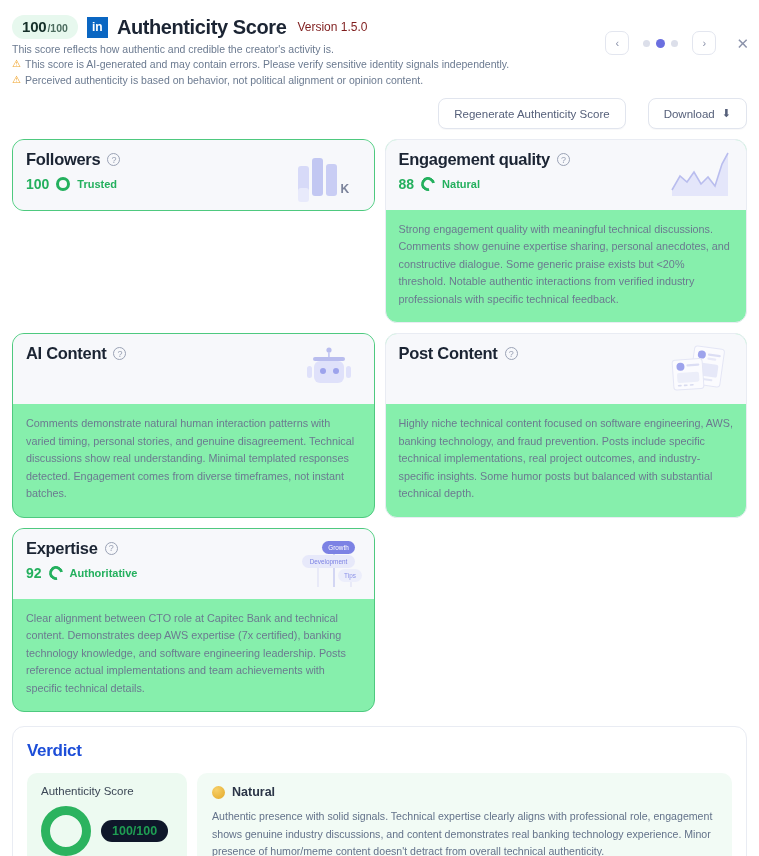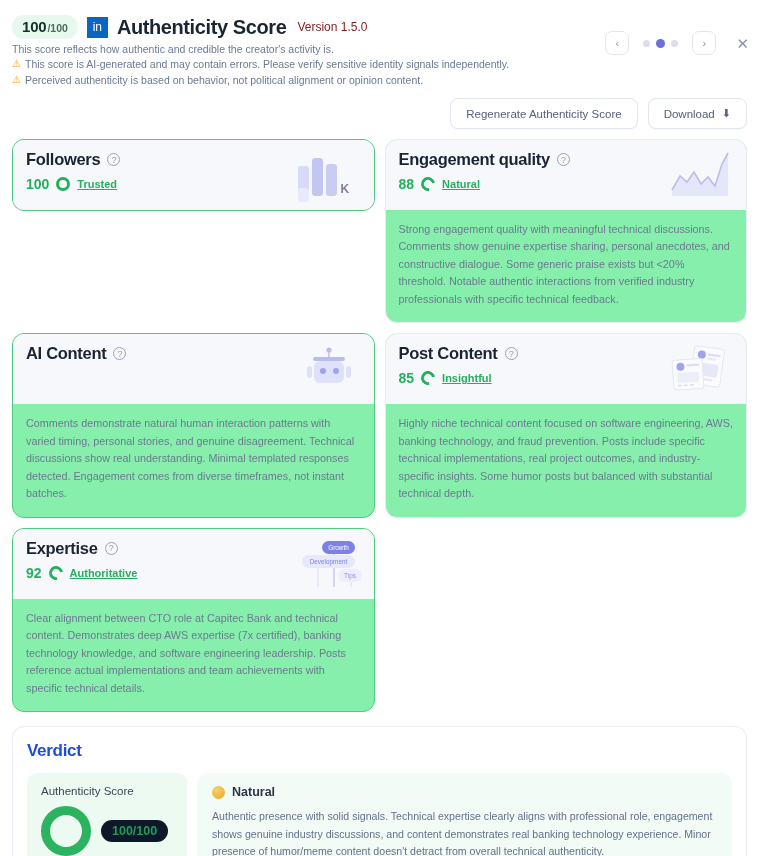--- a/index.html
+++ b/index.html
@@ -18,21 +18,21 @@
     background: #e7f8ee; border-radius: 14px;
     padding: 3px 10px 4px 10px;
     display: flex; align-items: baseline; gap: 1px;
     color: #1f3a2e;
   }
   .score-badge .big { font-size: 15px; font-weight: 700; letter-spacing: -0.2px; color:#16302a; }
   .score-badge .small { font-size: 10.5px; font-weight: 600; color: #4b6b5e; }
   .li-icon {
     width: 21px; height: 21px; border-radius: 0; background:#0a66c2;
     display:flex; align-items:center; justify-content:center;
-    color:#fff; font-weight:400; font-size: 12px; line-height: 1;
+    color:#fff; font-weight:700; font-size: 12px; line-height: 1;
     font-family: "Liberation Sans", sans-serif;
   }
   .title { font-size: 20px; font-weight: 700; color:#1b2433; letter-spacing:-0.4px; }
   .version { font-size: 12px; color:#7f1d1d; font-weight: 400; margin-left: 2px; }
 
   .subtitle { font-size: 10.5px; color:#6b7a90; margin-top: 4px; }
   .warn-line { font-size: 10.5px; color:#6b7a90; margin-top: 3px; display:flex; align-items:flex-start; gap:4px; }
   .warn-ico { color:#f0a52e; font-size: 10px; line-height: 1.25; }
 
   
@@ -41,21 +41,21 @@
     width: 24px; height: 24px; border-radius: 7px; border: 1px solid #e3e6ef;
     background:#fff; display:flex; align-items:center; justify-content:center;
     color:#8c93ab; font-size: 11px;
   }
   .dots { display:flex; align-items:center; gap: 6px; padding: 0 4px; }
   .dot { width: 7px; height: 7px; border-radius: 50%; background:#dcdfea; }
   .dot.active { background:#6b6fe0; width: 9px; height: 9px; }
   .close-btn { color:#8c93ab; font-size: 15px; margin-left: 10px; line-height: 1; }
 
   
-  .action-bar { display:flex; justify-content:flex-end; gap: 10px; padding: 8px 12px 10px 12px; }
+  .action-bar { display:flex; justify-content:flex-end; gap: 22px; padding: 8px 12px 10px 12px; }
   .act-btn {
     border: 1px solid #e1e5ee; background:#fff; border-radius: 8px;
     padding: 8px 15px; font-size: 11.5px; color:#56607a;
     display:flex; align-items:center; gap: 7px;
     box-shadow: 0 1px 1px rgba(20,25,50,0.03);
   }
   .dl-ico { font-size: 11px; color:#56607a; }
 
   
   .grid {
@@ -78,21 +78,21 @@
     color:#9aa2b5; font-size: 9px; display:flex; align-items:center; justify-content:center;
     font-weight: 400;
   }
   .score-row { display:flex; align-items:center; gap: 7px; margin-top: 7px; }
   .score-num { font-size: 14px; font-weight: 700; color:#24b05e; }
   .ring {
     width: 14px; height: 14px; border-radius: 50%;
     border: 3px solid #24b05e;
   }
   .ring.partial { border-right-color: transparent; transform: rotate(35deg); }
-  .score-label { font-size: 11px; color:#24b05e; font-weight: 600; text-decoration: underline; }
+  .score-label { font-size: 11px; color:#24b05e; font-weight: 600; }
   .card-body { padding: 11px 13px 14px 13px; font-size: 10.8px; line-height: 1.62; color:#6b7a90; }
 
   .card-art { position:absolute; right: 14px; top: 10px; width: 62px; height: 52px; }
 
   
   .bars { display:flex; align-items:flex-end; gap: 3px; height: 46px; }
   .bars span { width: 11px; border-radius: 3px; background:#cdd1f5; display:block; }
   .bars .b1 { height: 30px; background:#d7daf8; }
   .bars .b2 { height: 38px; background:#c2c7f2; }
   .bars .b3 { height: 32px; background:#c9cdf4; }
@@ -245,25 +245,20 @@
         </div>
       </div>
       <div class="card-body">Comments demonstrate natural human interaction patterns with varied timing, personal stories, and genuine disagreement. Technical discussions show real understanding. Minimal templated responses detected. Engagement comes from diverse timeframes, not instant batches.</div>
     </div>
 
     <div class="card">
       <div class="card-head">
         <div class="card-title">
           <span>Post Content</span>
           <span class="help-ico">?</span>
-        </div>
-        <div class="score-row">
-          <span class="score-num">85</span>
-          <span class="ring partial"></span>
-          <span class="score-label">Insightful</span>
         </div>
         <div class="card-art">
           <svg width="62" height="50" viewBox="0 0 62 50">
             <g transform="rotate(8 34 24)">
               <rect x="22" y="3" width="30" height="38" rx="3" fill="#fbfbfe" stroke="#e4e6f5"></rect>
               <circle cx="30" cy="11" r="4" fill="#9da3ec"></circle>
               <rect x="36" y="9" width="13" height="2.2" rx="1.1" fill="#dcdef4"></rect>
               <rect x="36" y="13" width="9" height="2.2" rx="1.1" fill="#e8e9f8"></rect>
               <rect x="26" y="19" width="22" height="13" rx="2" fill="#e6e8f8"></rect>
               <rect x="26" y="34" width="18" height="2" rx="1" fill="#e4e6f5"></rect>

